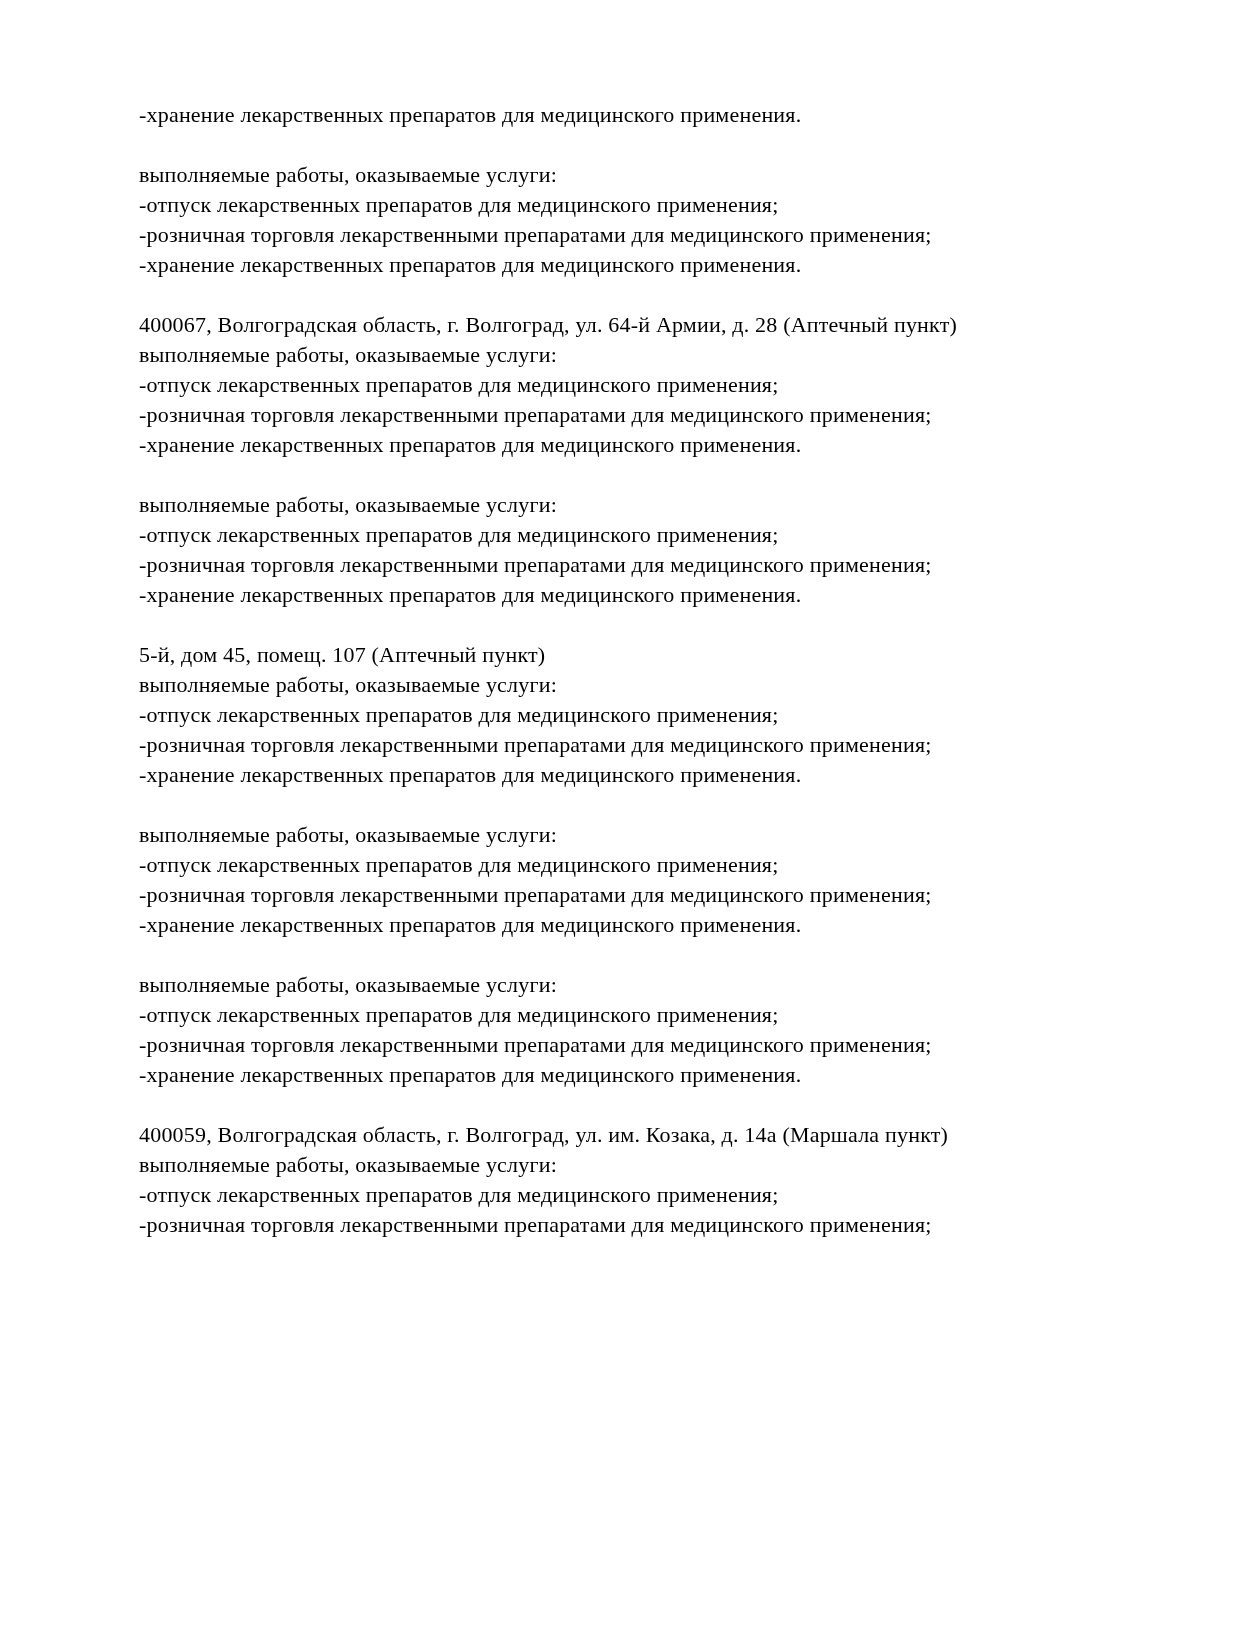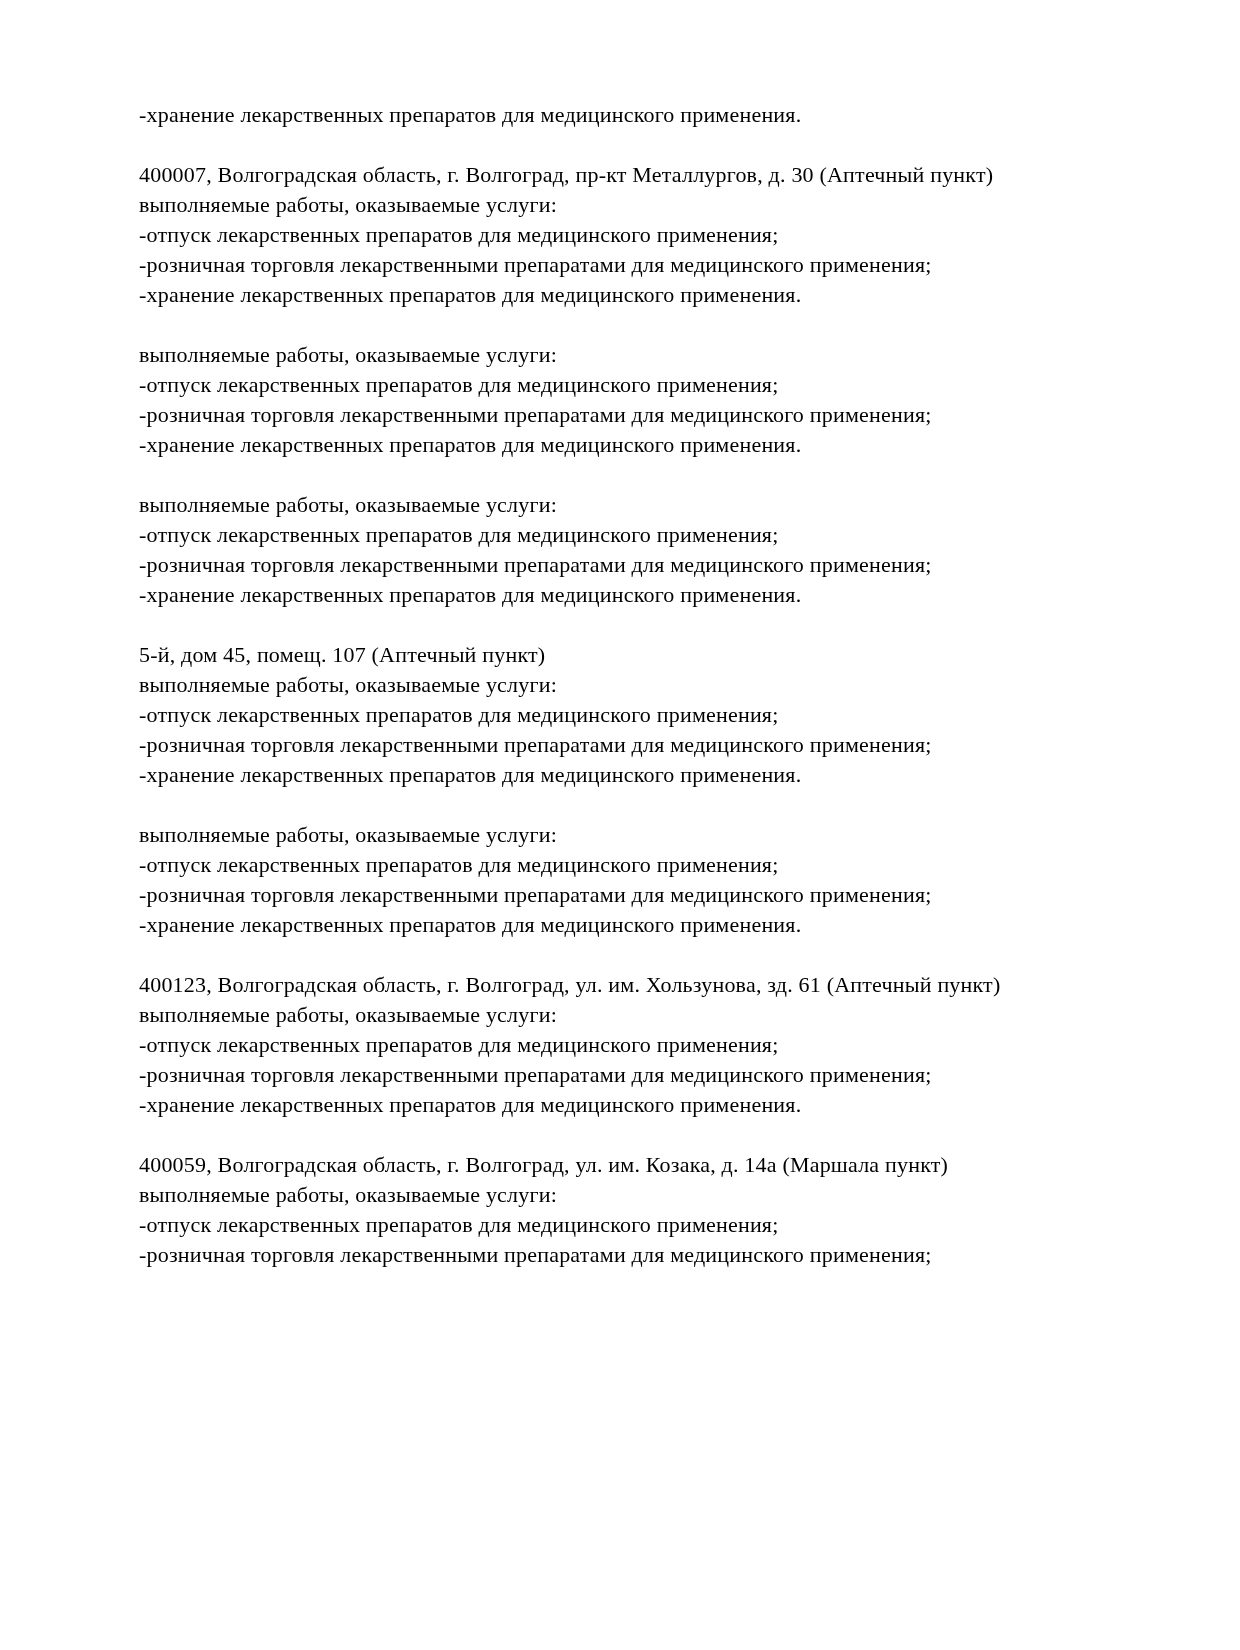--- a/index.html
+++ b/index.html
@@ -35,29 +35,29 @@
 </head>
 <body>
 
 <div class="page">
   <div class="content">
 
     <div class="line">-хранение лекарственных препаратов для медицинского применения.</div>
     <div class="spacer"></div>
 
     <section>
-      <div class="line">400007, Волгоградская область, г. Волгоград, пр-кт Металлургов, д. 30 (Аптечный пункт)</div>
       <div class="line">выполняемые работы, оказываемые услуги:</div>
       <div class="line">-отпуск лекарственных препаратов для медицинского применения;</div>
       <div class="line">-розничная торговля лекарственными препаратами для медицинского применения;</div>
       <div class="line">-хранение лекарственных препаратов для медицинского применения.</div>
     </section>
     <div class="spacer"></div>
 
     <section>
+      <div class="line">400067, Волгоградская область, г. Волгоград, ул. 64-й Армии, д. 28 (Аптечный пункт)</div>
       <div class="line">выполняемые работы, оказываемые услуги:</div>
       <div class="line">-отпуск лекарственных препаратов для медицинского применения;</div>
       <div class="line">-розничная торговля лекарственными препаратами для медицинского применения;</div>
       <div class="line">-хранение лекарственных препаратов для медицинского применения.</div>
     </section>
     <div class="spacer"></div>
 
     <section>
       <div class="line">выполняемые работы, оказываемые услуги:</div>
       <div class="line">-отпуск лекарственных препаратов для медицинского применения;</div>
@@ -77,21 +77,20 @@
 
     <section>
       <div class="line">выполняемые работы, оказываемые услуги:</div>
       <div class="line">-отпуск лекарственных препаратов для медицинского применения;</div>
       <div class="line">-розничная торговля лекарственными препаратами для медицинского применения;</div>
       <div class="line">-хранение лекарственных препаратов для медицинского применения.</div>
     </section>
     <div class="spacer"></div>
 
     <section>
-      <div class="line">400123, Волгоградская область, г. Волгоград, ул. им. Хользунова, зд. 61 (Аптечный пункт)</div>
       <div class="line">выполняемые работы, оказываемые услуги:</div>
       <div class="line">-отпуск лекарственных препаратов для медицинского применения;</div>
       <div class="line">-розничная торговля лекарственными препаратами для медицинского применения;</div>
       <div class="line">-хранение лекарственных препаратов для медицинского применения.</div>
     </section>
     <div class="spacer"></div>
 
     <section>
       <div class="line">400059, Волгоградская область, г. Волгоград, ул. им. Козака, д. 14а (Маршала пункт)</div>
       <div class="line">выполняемые работы, оказываемые услуги:</div>

